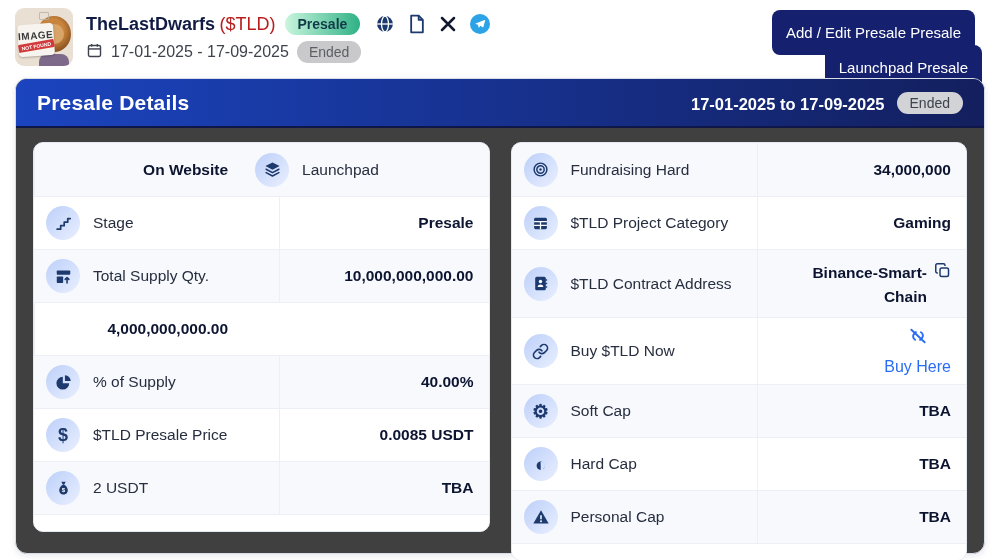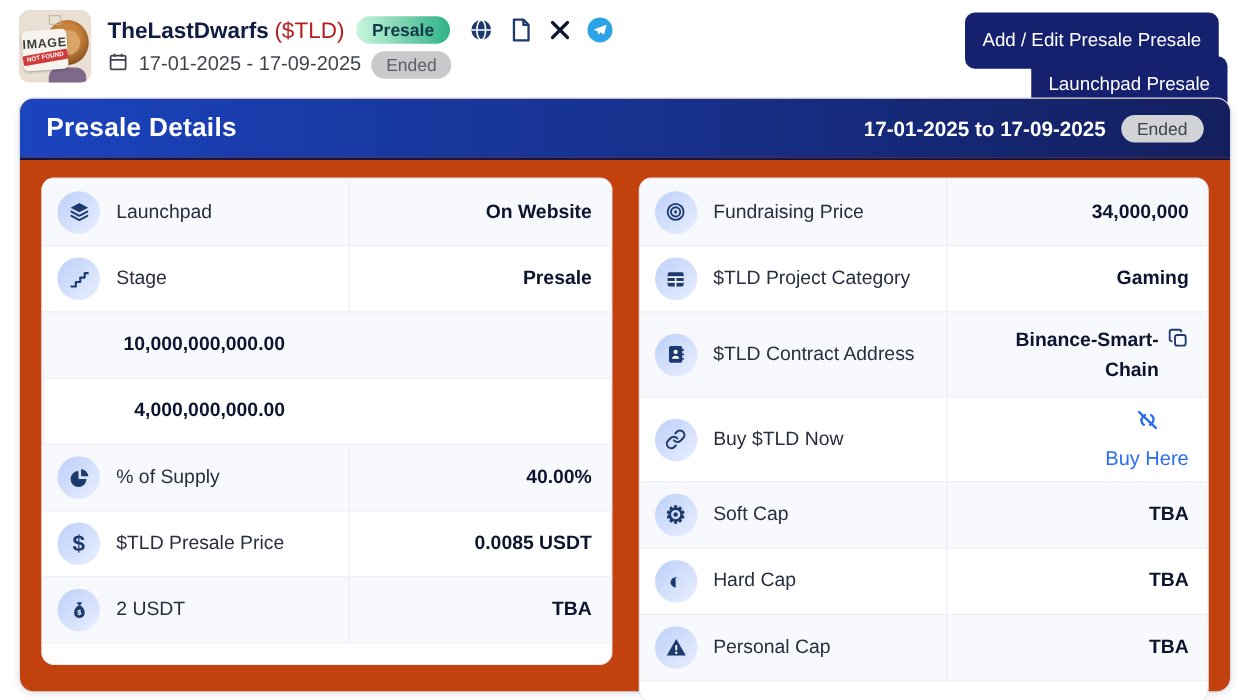--- a/index.html
+++ b/index.html
@@ -40,21 +40,21 @@
   .badge-ended-sm { background:#c9c9cb; color:#5d5f64; font-size:14px; font-weight:500;
                     padding:3px 12px; border-radius:999px; }
 
   .btn { position:absolute; background:#15216e; color:#fff; font-size:15px; font-weight:500;
          padding:14px 14px; border-radius:8px; border:none; cursor:pointer;
          font-family:"Liberation Sans", sans-serif; }
   .btn-add { top:10px; right:26px; }
   .btn-advertise { top:45px; right:19px; }
 
   
-  .card { position:absolute; left:15px; top:78px; width:970px; height:476px; background:#c2410c;
+  .card { position:absolute; left:15px; top:78px; width:970px; height:476px; background:#404040;
           border:1px solid #d9dde8; border-radius:12px; box-shadow:0 2px 6px rgba(20,30,80,.10); }
   .banner { height:49px; background:linear-gradient(90deg,#1b44bf,#131f5e); border-radius:11px 11px 0 0;
             display:flex; align-items:center; justify-content:space-between; padding:0 21px;
             border-bottom:2px solid #0e1747; }
   .banner-title { color:#fff; font-size:21px; font-weight:700; letter-spacing:.2px; }
   .banner-right { display:flex; align-items:flex-end; gap:12px; }
   .banner-dates { color:#fff; font-size:16.5px; font-weight:700; }
   .badge-ended-banner { background:#d2d3d7; color:#3d434d; font-size:14px; font-weight:500;
                         padding:3px 13px; border-radius:999px; }
 
@@ -156,50 +156,60 @@
       <span class="banner-dates">17-01-2025 to 17-09-2025</span>
       <span class="badge-ended-banner">Ended</span>
     </span>
   </div>
 
   <div class="tables">
 
     <div class="info-table">
 
       <div class="row">
+        <div class="cell value-cell">
+            <span class="row-value">On Website</span>
+          </div>
         <div class="cell label-cell">
           <span class="icon-circle">
             <svg width="17" height="17" viewBox="0 0 24 24">
               <path d="M12 2 L22 7.2 12 12.4 2 7.2 Z" fill="#1d3a6e"></path>
               <path d="M3 11.6 L12 16.4 21 11.6" fill="none" stroke="#1d3a6e" stroke-width="2.2" stroke-linecap="round" stroke-linejoin="round"></path>
               <path d="M3 16.4 L12 21.2 21 16.4" fill="none" stroke="#1d3a6e" stroke-width="2.2" stroke-linecap="round" stroke-linejoin="round"></path>
             </svg>
           </span>
           <span class="row-label">Launchpad</span>
         </div>
-        <div class="cell value-cell">
-            <span class="row-value">On Website</span>
-          </div>
       </div>
 
       <div class="row">
         <div class="cell label-cell">
           <span class="icon-circle">
             <svg width="17" height="17" viewBox="0 0 24 24">
               <path d="M3 20 H8 V15 H13 V10 H18 V5 H21.5" fill="none" stroke="#1d3a6e" stroke-width="2.4" stroke-linecap="round" stroke-linejoin="round"></path>
             </svg>
           </span>
           <span class="row-label">Stage</span>
         </div>
         <div class="cell value-cell">
             <span class="row-value">Presale</span>
           </div>
       </div>
 
       <div class="row">
+        <div class="cell label-cell">
+          <span class="icon-circle">
+            <svg width="17" height="17" viewBox="0 0 24 24">
+              <rect x="2.5" y="3.5" width="19" height="6" rx="1" fill="#1d3a6e"></rect>
+              <rect x="2.5" y="12" width="9" height="9" rx="1" fill="#1d3a6e"></rect>
+              <path d="M17 21 V13.5 M17 13.5 L14.4 16.1 M17 13.5 L19.6 16.1" fill="none" stroke="#1d3a6e" stroke-width="2.2" stroke-linecap="round" stroke-linejoin="round"></path>
+            </svg>
+          </span>
+          <span class="row-label">Total Supply Qty.</span>
+        </div>
         <div class="cell value-cell">
             <span class="row-value">10,000,000,000.00</span>
           </div>
       </div>
 
       <div class="row">
         <div class="cell value-cell">
             <span class="row-value">4,000,000,000.00</span>
           </div>
       </div>
@@ -254,21 +264,21 @@
 
       <div class="row">
         <div class="cell label-cell">
           <span class="icon-circle">
             <svg width="17" height="17" viewBox="0 0 24 24">
               <circle cx="12" cy="12" r="9" fill="none" stroke="#1d3a6e" stroke-width="2.1"></circle>
               <circle cx="12" cy="12" r="5.2" fill="none" stroke="#1d3a6e" stroke-width="2.1"></circle>
               <circle cx="12" cy="12" r="1.7" fill="#1d3a6e"></circle>
             </svg>
           </span>
-          <span class="row-label">Fundraising Price</span>
+          <span class="row-label">Fundraising Hard</span>
         </div>
         <div class="cell value-cell">
             <span class="row-value">34,000,000</span>
           </div>
       </div>
 
       <div class="row">
         <div class="cell label-cell">
           <span class="icon-circle">
             <svg width="17" height="17" viewBox="0 0 24 24">

